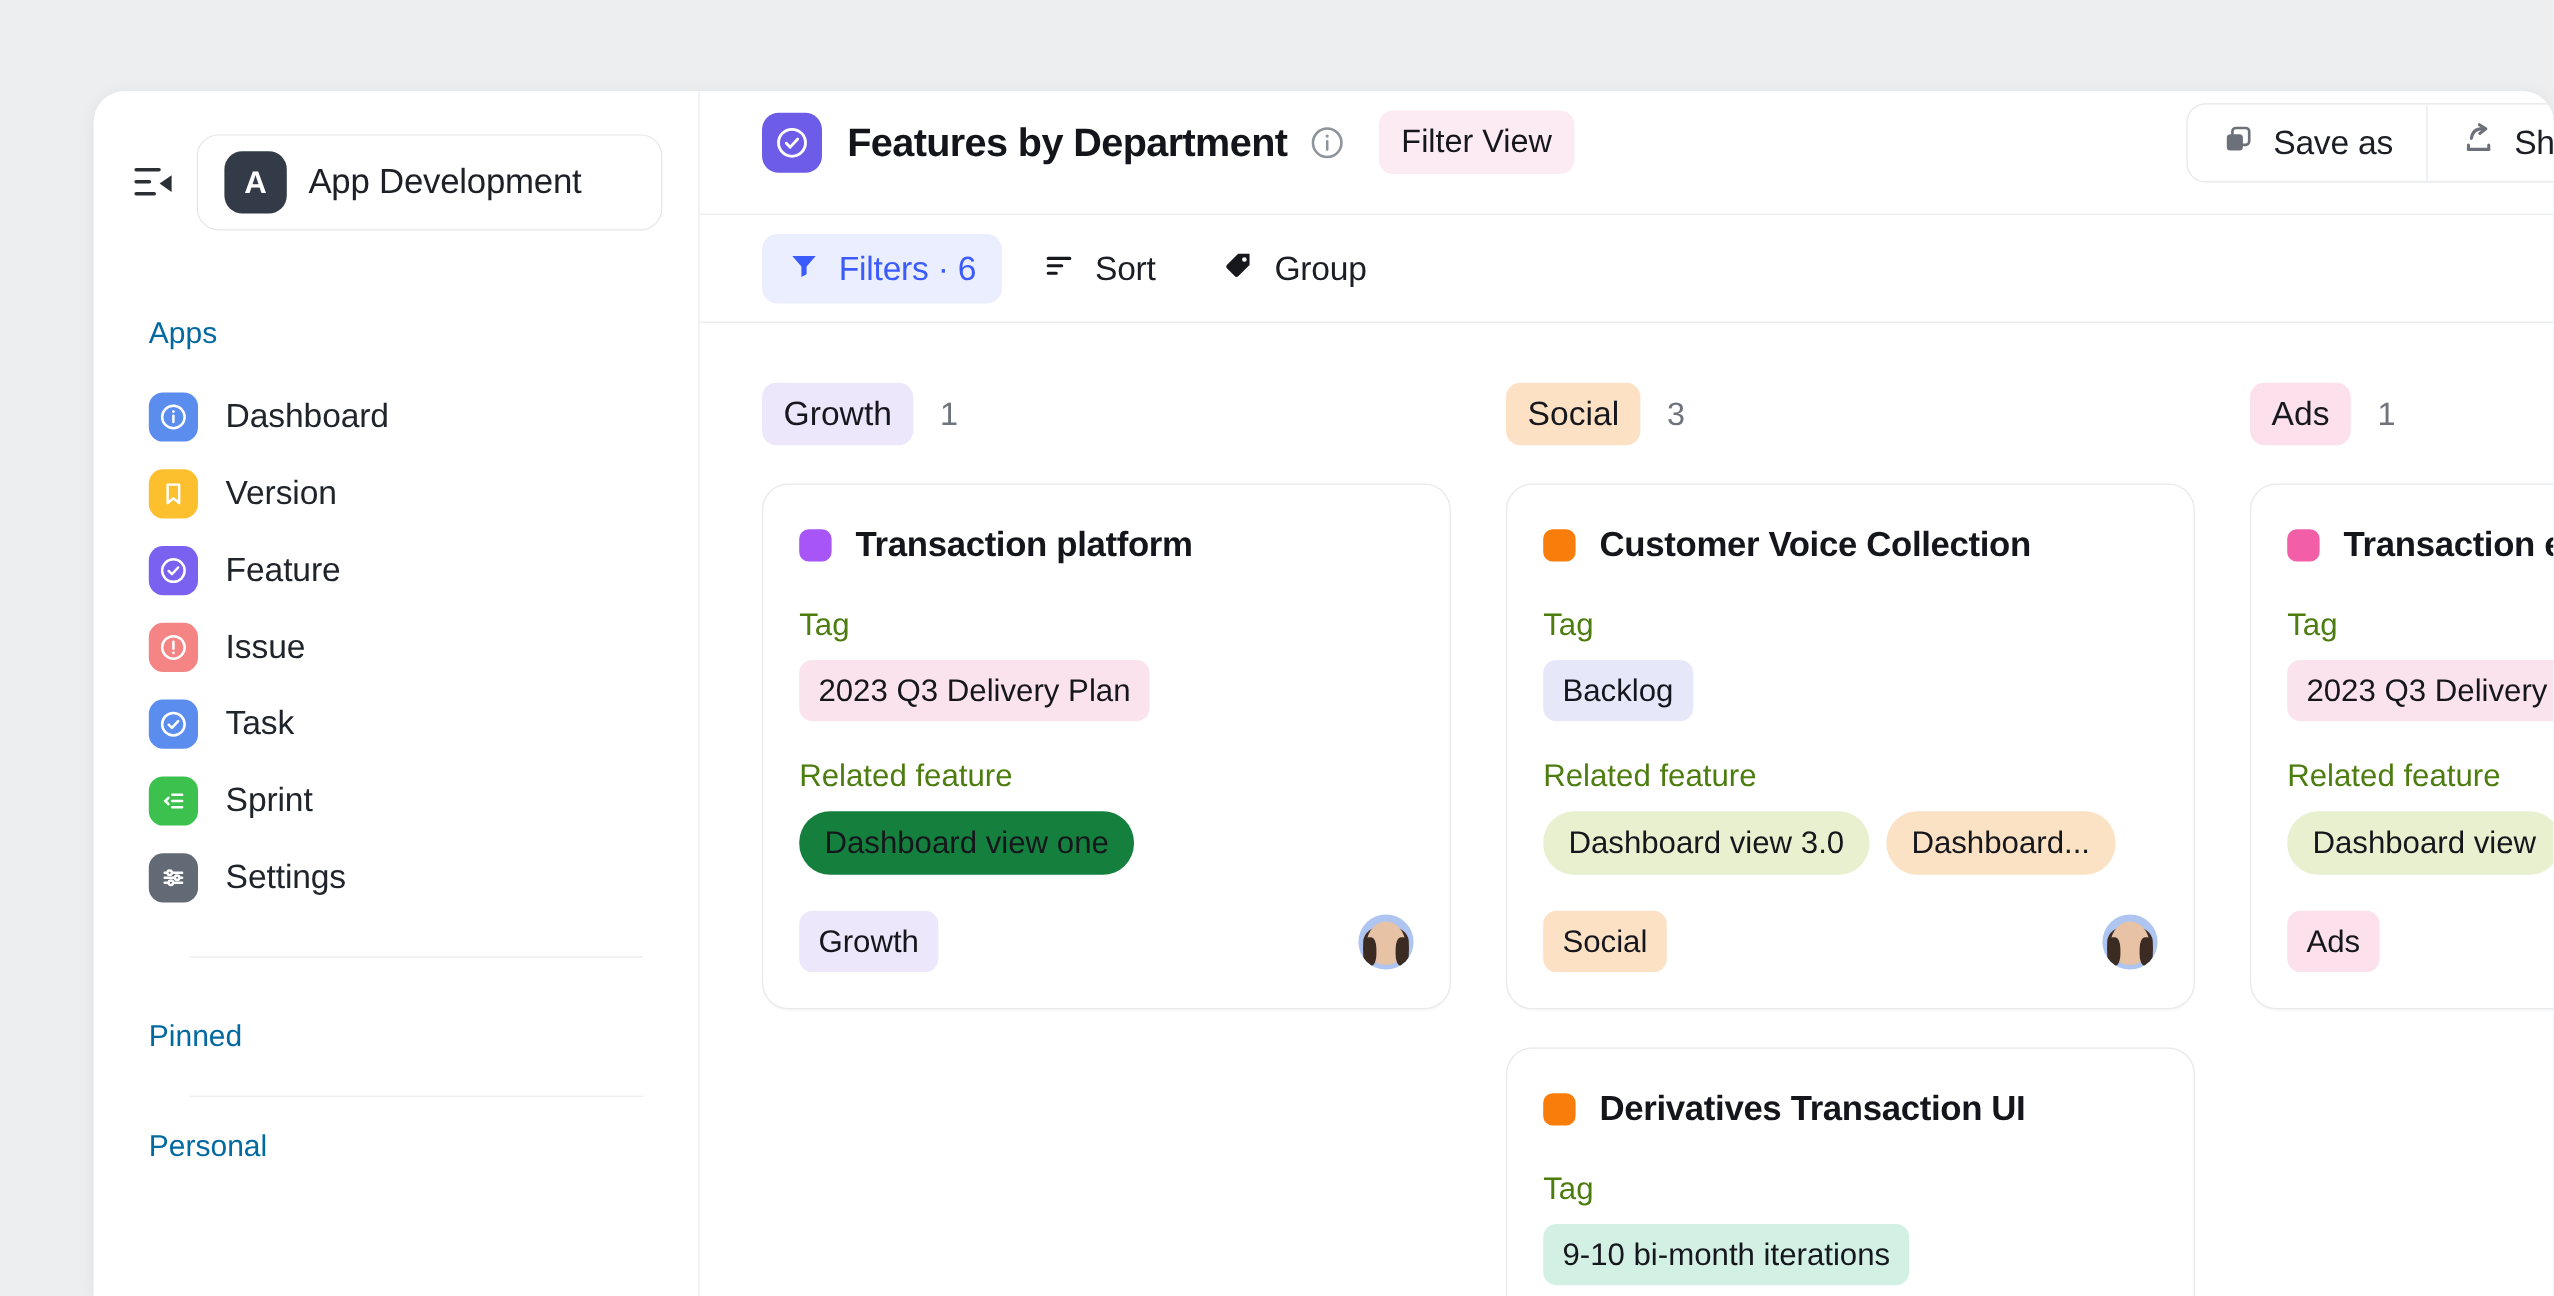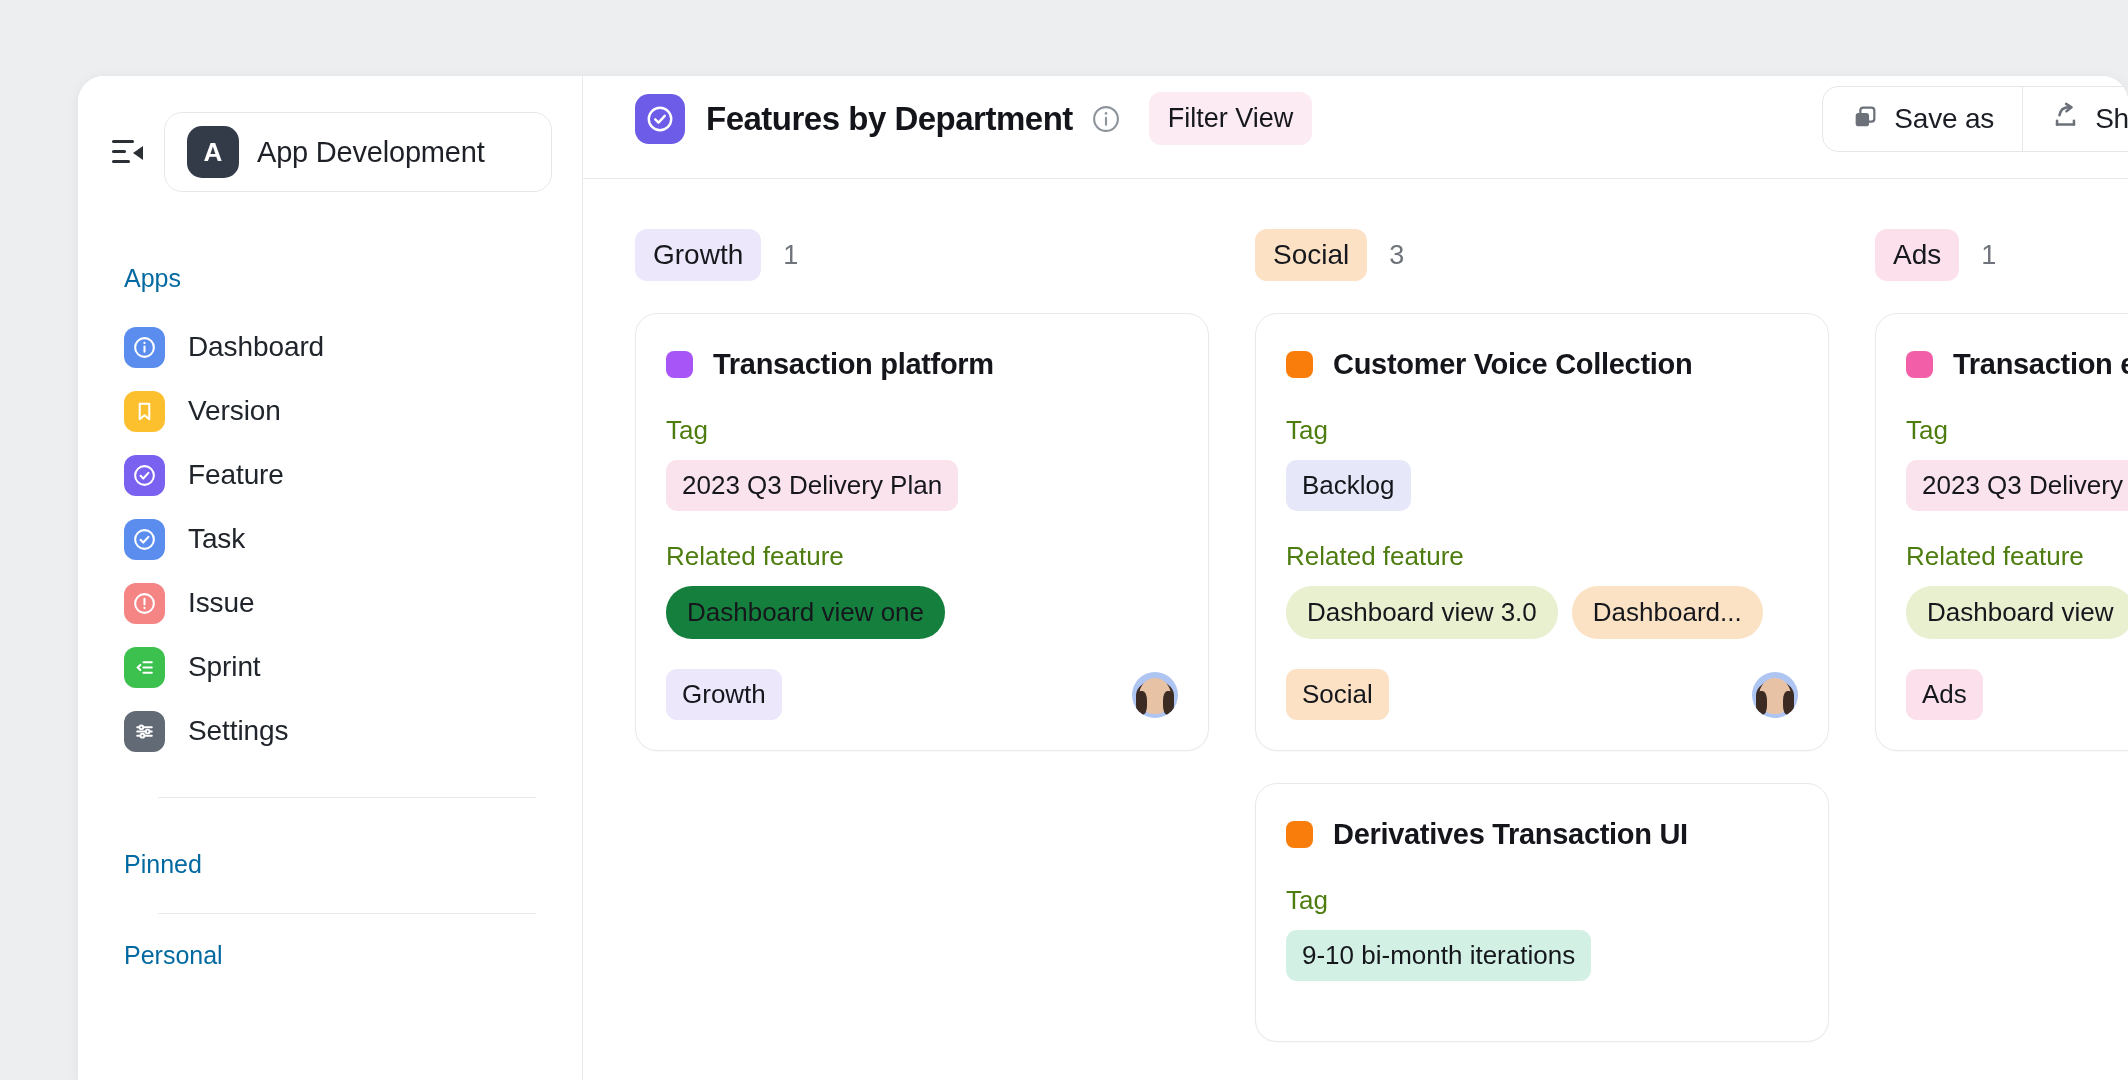--- a/index.html
+++ b/index.html
@@ -389,38 +389,38 @@
           <span class="nav-icon" style="background:#7b61f0">
             <svg width="25" height="25" viewBox="0 0 24 24" fill="none" stroke="#fff" stroke-width="2">
               <circle cx="12" cy="12" r="9"></circle>
                 <path d="M8.2 12.3l2.6 2.6 5-5.4" stroke-linecap="round" stroke-linejoin="round"></path>
             </svg>
           </span>
           <span class="nav-label">Feature</span>
         </div>
 
         <div class="nav-item">
-          <span class="nav-icon" style="background:#5b8def">
-            <svg width="25" height="25" viewBox="0 0 24 24" fill="none" stroke="#fff" stroke-width="2">
-              <circle cx="12" cy="12" r="9"></circle>
-                <path d="M8.2 12.3l2.6 2.6 5-5.4" stroke-linecap="round" stroke-linejoin="round"></path>
-            </svg>
-          </span>
-          <span class="nav-label">Task</span>
-        </div>
-
-        <div class="nav-item">
           <span class="nav-icon" style="background:#f58484">
             <svg width="25" height="25" viewBox="0 0 24 24" fill="none" stroke="#fff" stroke-width="2">
               <circle cx="12" cy="12" r="9"></circle>
                 <path d="M12 7.5v5.5" stroke-linecap="round"></path>
                 <circle cx="12" cy="16.3" r="1.1" fill="#fff" stroke="none"></circle>
             </svg>
           </span>
           <span class="nav-label">Issue</span>
+        </div>
+
+        <div class="nav-item">
+          <span class="nav-icon" style="background:#5b8def">
+            <svg width="25" height="25" viewBox="0 0 24 24" fill="none" stroke="#fff" stroke-width="2">
+              <circle cx="12" cy="12" r="9"></circle>
+                <path d="M8.2 12.3l2.6 2.6 5-5.4" stroke-linecap="round" stroke-linejoin="round"></path>
+            </svg>
+          </span>
+          <span class="nav-label">Task</span>
         </div>
 
         <div class="nav-item">
           <span class="nav-icon" style="background:#3cc14f">
             <svg width="25" height="25" viewBox="0 0 24 24" fill="none" stroke="#fff" stroke-width="2" stroke-linecap="round">
               <path d="M11 7h8M11 12h8M11 17h8"></path>
                 <path d="M8 9.5 5.5 12 8 14.5"></path>
             </svg>
           </span>
           <span class="nav-label">Sprint</span>
@@ -483,20 +483,47 @@
                     <path d="M5 18.6h14"></path>
                     <path d="M5 18.6v-3M19 18.6v-3"></path>
                 </svg>
               </span>
               <span class="btn-seg-label">Sh</span>
             </div>
           </div>
         </div>
       </header>
 
+      <div class="toolbar">
+        <div class="tool-btn active">
+          <span>
+            <svg width="26" height="26" viewBox="0 0 24 24" fill="#3b5bfd">
+              <path d="M3 5h18l-7 8v6l-4 2v-8z"></path>
+            </svg>
+          </span>
+          <span class="tool-label">Filters · 6</span>
+        </div>
+        <div class="tool-btn">
+          <span>
+            <svg width="27" height="27" viewBox="0 0 24 24" fill="none" stroke="#16181d" stroke-width="2.3" stroke-linecap="round">
+              <path d="M4 6.5h16M4 12h10M4 17.5h6"></path>
+            </svg>
+          </span>
+          <span class="tool-label">Sort</span>
+        </div>
+        <div class="tool-btn">
+          <span>
+            <svg width="27" height="27" viewBox="0 0 24 24" fill="#16181d">
+              <path d="M3.2 11.2 11.4 3h8.4v8.4l-8.2 8.2a2 2 0 0 1-2.8 0l-5.6-5.6a2 2 0 0 1 0-2.8z"></path>
+              <circle cx="16" cy="7.3" r="1.7" fill="#fff"></circle>
+            </svg>
+          </span>
+          <span class="tool-label">Group</span>
+        </div>
+      </div>
 
       <div class="board">
 
         <div class="column">
           <div class="col-head">
             <span class="col-badge" style="background:#ece7fb">Growth</span>
             <span class="col-count">1</span>
           </div>
 
           <div class="card">

